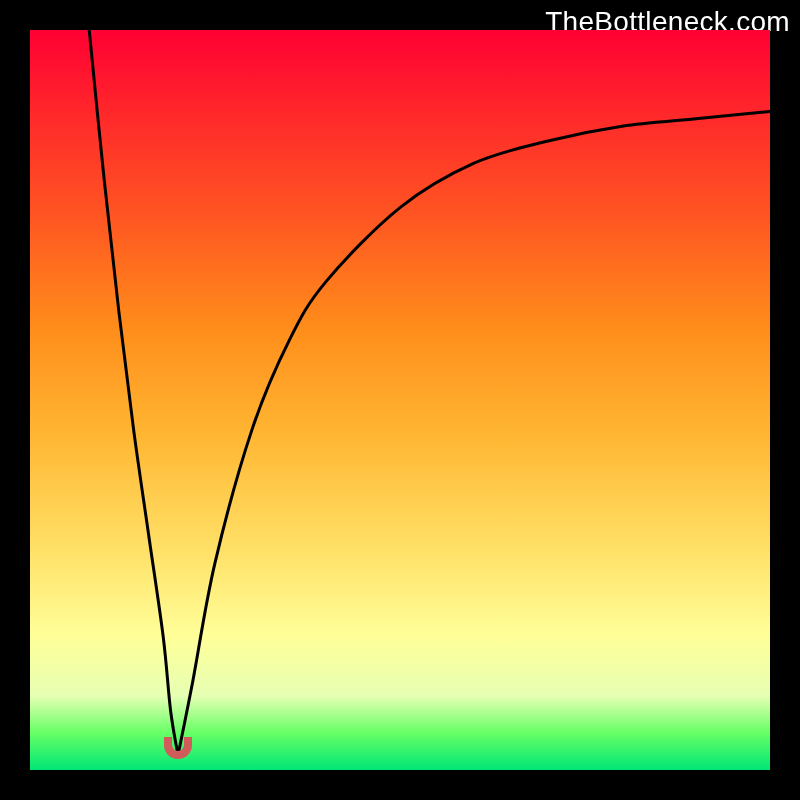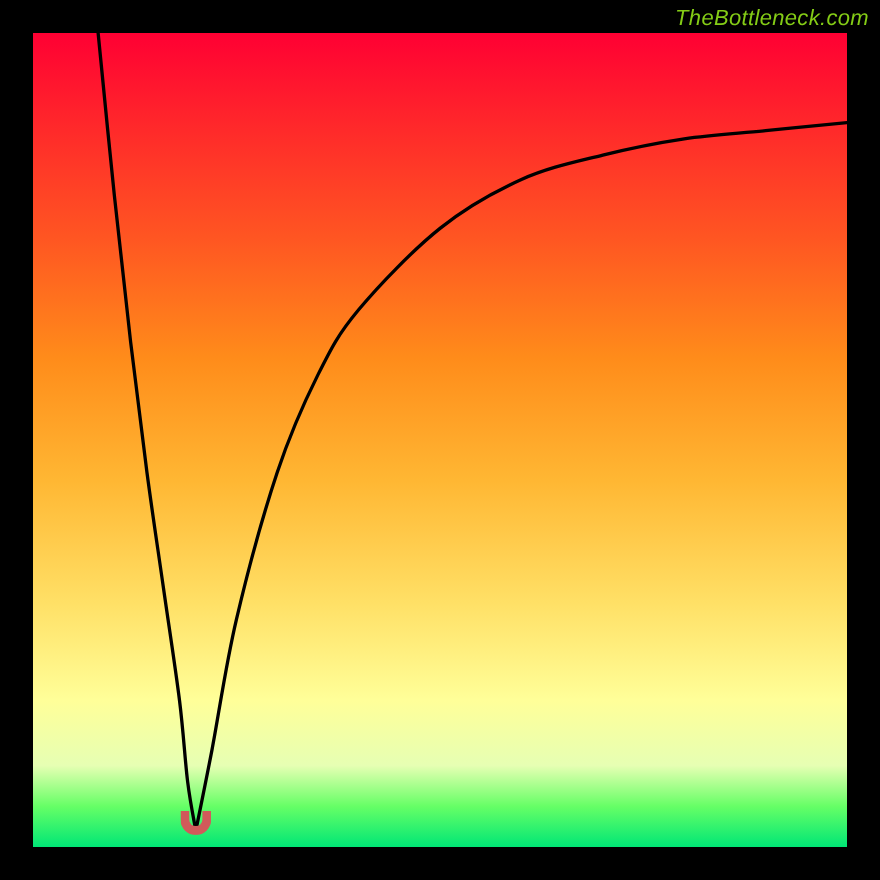--- a/index.html
+++ b/index.html
@@ -26,25 +26,24 @@
       #ffff99 82%,
       #e6ffb3 90%,
       #66ff66 95%,
       #00e676 100%);
   }
   .watermark {
     position: absolute;
     top: 6px;
     right: 10px;
     font-family: Arial, Helvetica, sans-serif;
-    font-size: 20px;
-    color: #84cc16;
+    font-size: 28px;
+    color: #ffffff;
     letter-spacing: 0.3px;
     user-select: none;
-    font-style: italic;
   }
   svg.curve {
     position: absolute;
     left: 0; top: 0;
     width: 740px; height: 740px;
   }
   .valley-marker {
     position: absolute;
     width: 28px;
     height: 22px;

